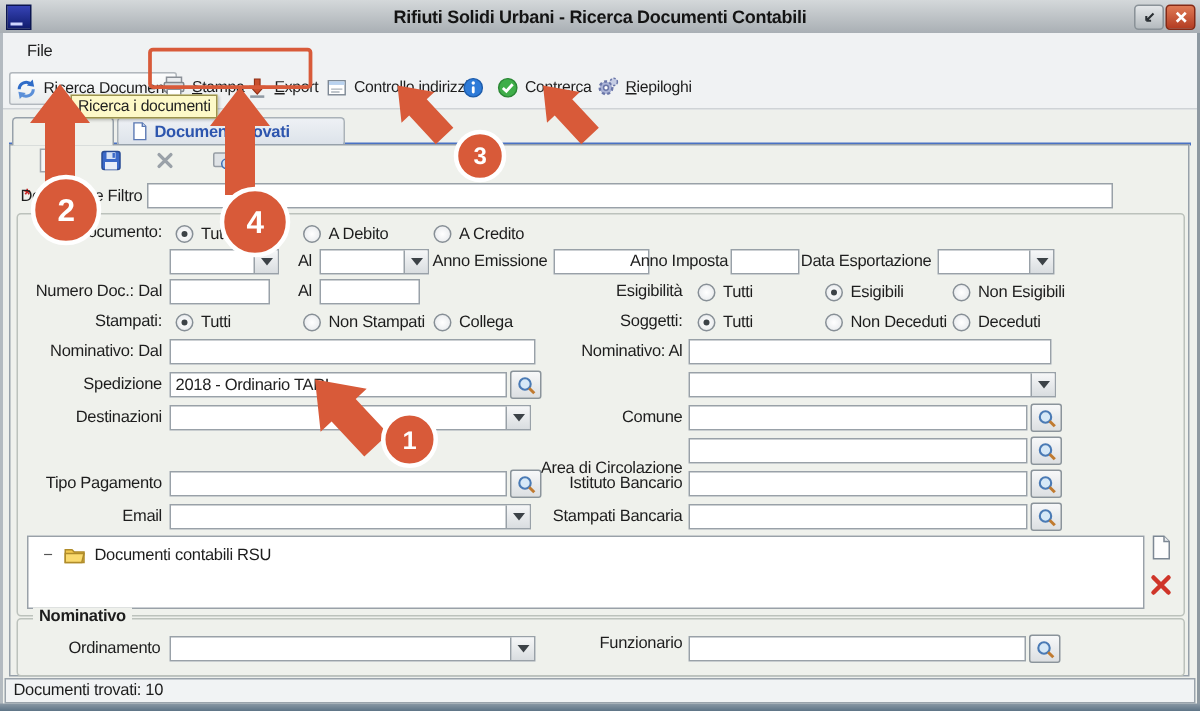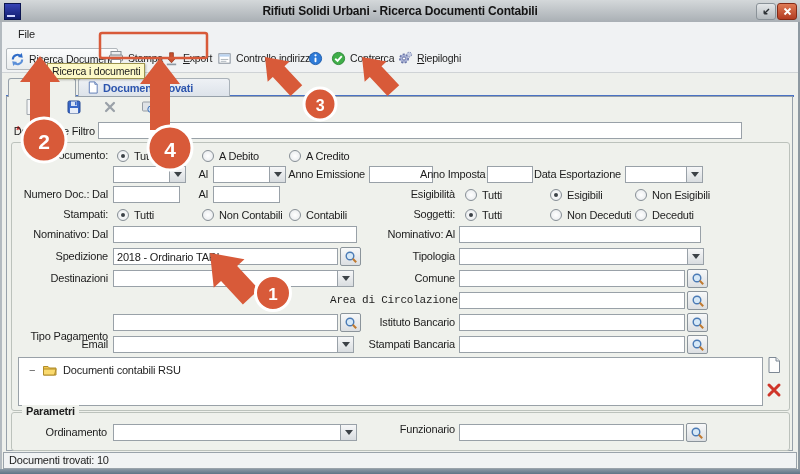--- a/index.html
+++ b/index.html
@@ -244,25 +244,25 @@
       <span>Non Esigibili</span>
     </span>
 
   <span class="lbl r" style="left:0;top:207px;width:108px;">Stampati:</span>
   <span class="ropt" style="left:117px;top:207px;">
       <span class="rb checked"></span>
       <span>Tutti</span>
     </span>
   <span class="ropt" style="left:202px;top:207px;">
       <span class="rb"></span>
-      <span>Non Contabili</span>
+      <span>Non Stampati</span>
     </span>
   <span class="ropt" style="left:289px;top:207px;">
       <span class="rb"></span>
-      <span>Contabili</span>
+      <span>Collega</span>
     </span>
   <span class="lbl r" style="left:330px;top:207px;width:125px;">Soggetti:</span>
   <span class="ropt" style="left:465px;top:207px;">
       <span class="rb checked"></span>
       <span>Tutti</span>
     </span>
   <span class="ropt" style="left:550px;top:207px;">
       <span class="rb"></span>
       <span>Non Deceduti</span>
     </span>
@@ -277,21 +277,20 @@
   <input class="field" style="left: 459px; top: 226px; width: 242px;" value="">
 
   <span class="lbl r" style="left:0;top:249px;width:108px;">Spedizione</span>
   <input class="field" style="left: 113px; top: 248px; width: 225px;" value="2018 - Ordinario TARI">
   <span class="magbtn" style="left:340px;top:247px;">
       <svg width="14" height="14" viewBox="0 0 14 14">
         <circle cx="6" cy="6" r="3.8" fill="#d6e8f7" stroke="#4a7ab5" stroke-width="1.4"></circle>
         <line x1="8.8" y1="8.8" x2="12.2" y2="12.2" stroke="#c07a30" stroke-width="2"></line>
       </svg>
     </span>
-  <span class="lbl r" style="left:330px;top:249px;width:125px;">Tipologia</span>
   <span class="combo" style="left:459px;top:248px;width:245px;">
       <input value="" style="">
       <span class="cbtn">
         <i></i>
       </span>
     </span>
 
   <span class="lbl r" style="left:0;top:271px;width:108px;">Destinazioni</span>
   <span class="combo" style="left:113px;top:270px;width:241px;">
       <input value="" style="">
@@ -301,30 +300,30 @@
     </span>
   <span class="lbl r" style="left:330px;top:271px;width:125px;">Comune</span>
   <input class="field" style="left: 459px; top: 270px; width: 226px;" value="">
   <span class="magbtn" style="left:687px;top:269px;">
       <svg width="14" height="14" viewBox="0 0 14 14">
         <circle cx="6" cy="6" r="3.8" fill="#d6e8f7" stroke="#4a7ab5" stroke-width="1.4"></circle>
         <line x1="8.8" y1="8.8" x2="12.2" y2="12.2" stroke="#c07a30" stroke-width="2"></line>
       </svg>
     </span>
 
-  <span class="lbl r" style="left:330px;top:293px;width:125px;font-family:Liberation Mono, monospace;">Area di Circolazione</span>
+  <span class="lbl r" style="left:330px;top:305px;width:125px;">Area di Circolazione</span>
   <input class="field" style="left: 459px; top: 292px; width: 226px;" value="">
   <span class="magbtn" style="left:687px;top:291px;">
       <svg width="14" height="14" viewBox="0 0 14 14">
         <circle cx="6" cy="6" r="3.8" fill="#d6e8f7" stroke="#4a7ab5" stroke-width="1.4"></circle>
         <line x1="8.8" y1="8.8" x2="12.2" y2="12.2" stroke="#c07a30" stroke-width="2"></line>
       </svg>
     </span>
 
-  <span class="lbl r" style="left:0;top:329px;width:108px;">Tipo Pagamento</span>
+  <span class="lbl r" style="left:0;top:315px;width:108px;">Tipo Pagamento</span>
   <input class="field" style="left: 113px; top: 314px; width: 225px;" value="">
   <span class="magbtn" style="left:340px;top:313px;">
       <svg width="14" height="14" viewBox="0 0 14 14">
         <circle cx="6" cy="6" r="3.8" fill="#d6e8f7" stroke="#4a7ab5" stroke-width="1.4"></circle>
         <line x1="8.8" y1="8.8" x2="12.2" y2="12.2" stroke="#c07a30" stroke-width="2"></line>
       </svg>
     </span>
   <span class="lbl r" style="left:330px;top:315px;width:125px;">Istituto Bancario</span>
   <input class="field" style="left: 459px; top: 314px; width: 226px;" value="">
   <span class="magbtn" style="left:687px;top:313px;">
@@ -366,21 +365,21 @@
         <path d="M10 1.5 V5 H13.5" fill="#e8ebee" stroke="#7d8894"></path>
       </svg>
   </span>
   <span class="icbtn" style="left:766px;top:382px;">
     <svg width="16" height="16" viewBox="0 0 16 16">
         <path d="M3 3 L13 13 M13 3 L3 13" stroke="#cf3529" stroke-width="3" stroke-linecap="round"></path>
       </svg>
   </span>
 
   <div class="groupbox" style="left:11px;top:412px;width:777px;height:37px;">
-    <span class="legend">Parametri</span>
+    <span class="legend">Nominativo</span>
   </div>
   <span class="lbl r" style="left:20px;top:425px;width:87px;">Ordinamento</span>
   <span class="combo" style="left:113px;top:424px;width:244px;">
       <input value="" style="">
       <span class="cbtn">
         <i></i>
       </span>
     </span>
   <span class="lbl r" style="left:330px;top:422px;width:125px;">Funzionario</span>
   <input class="field" style="left: 459px; top: 424px; width: 225px;" value="">

